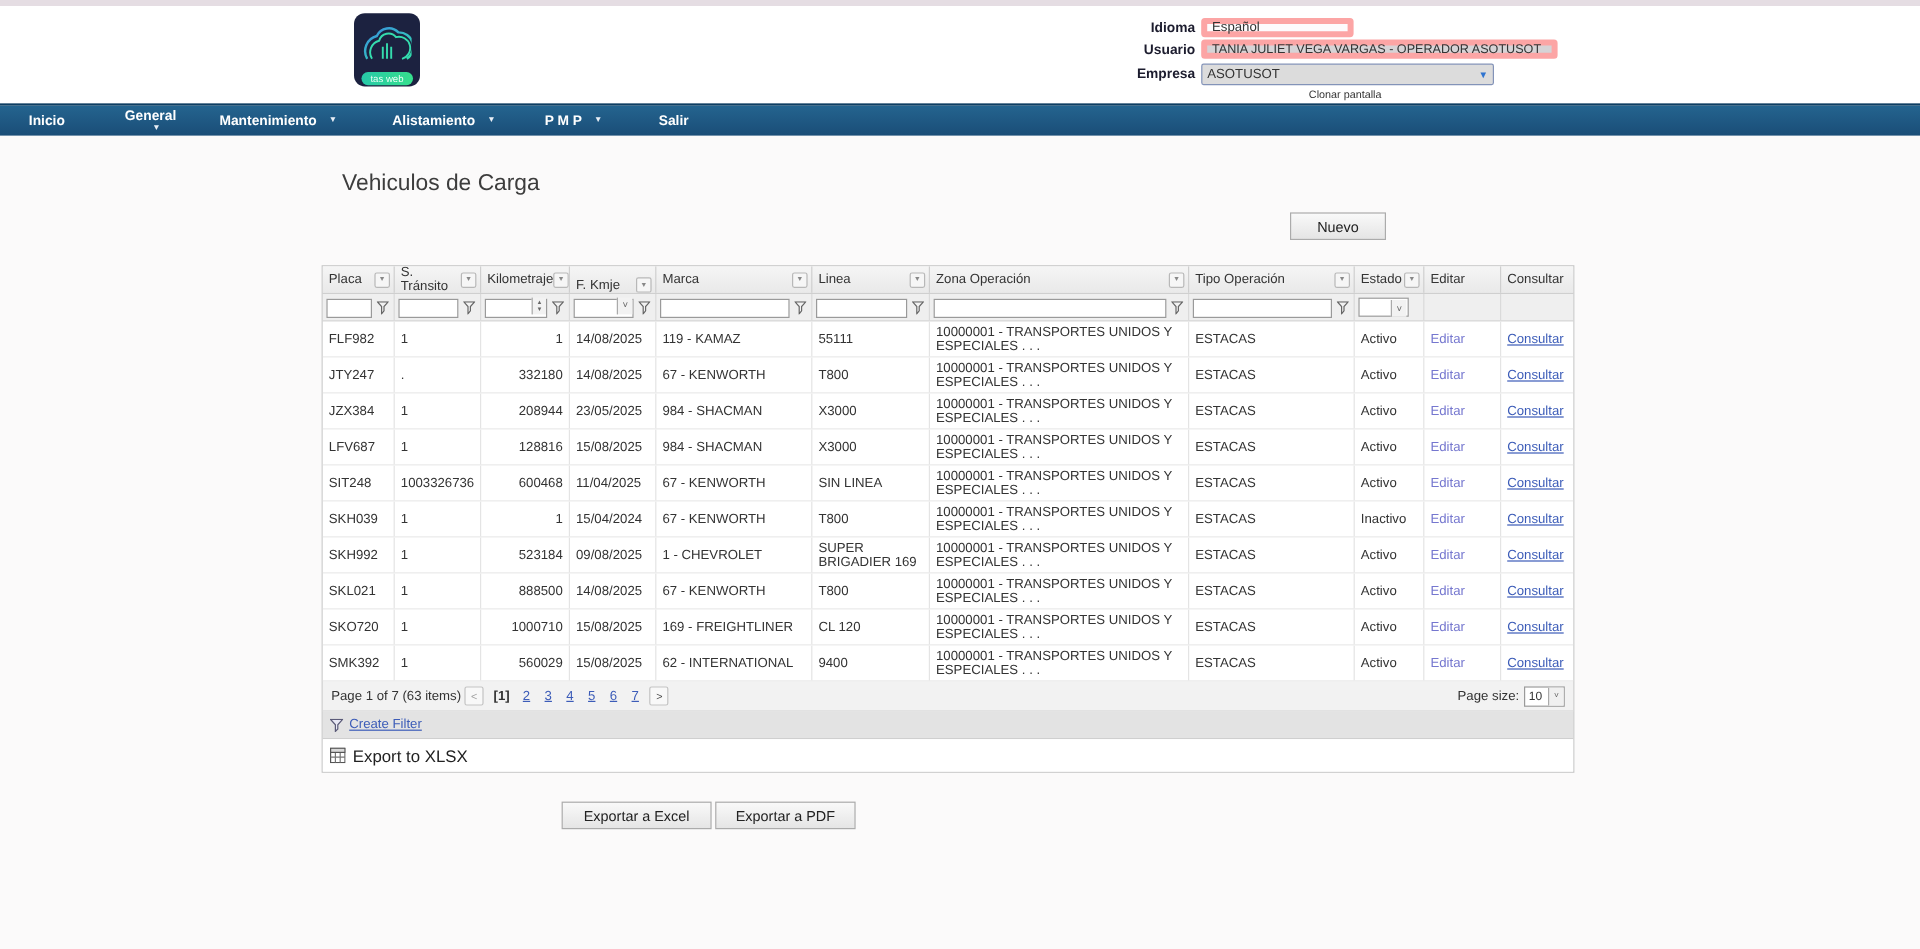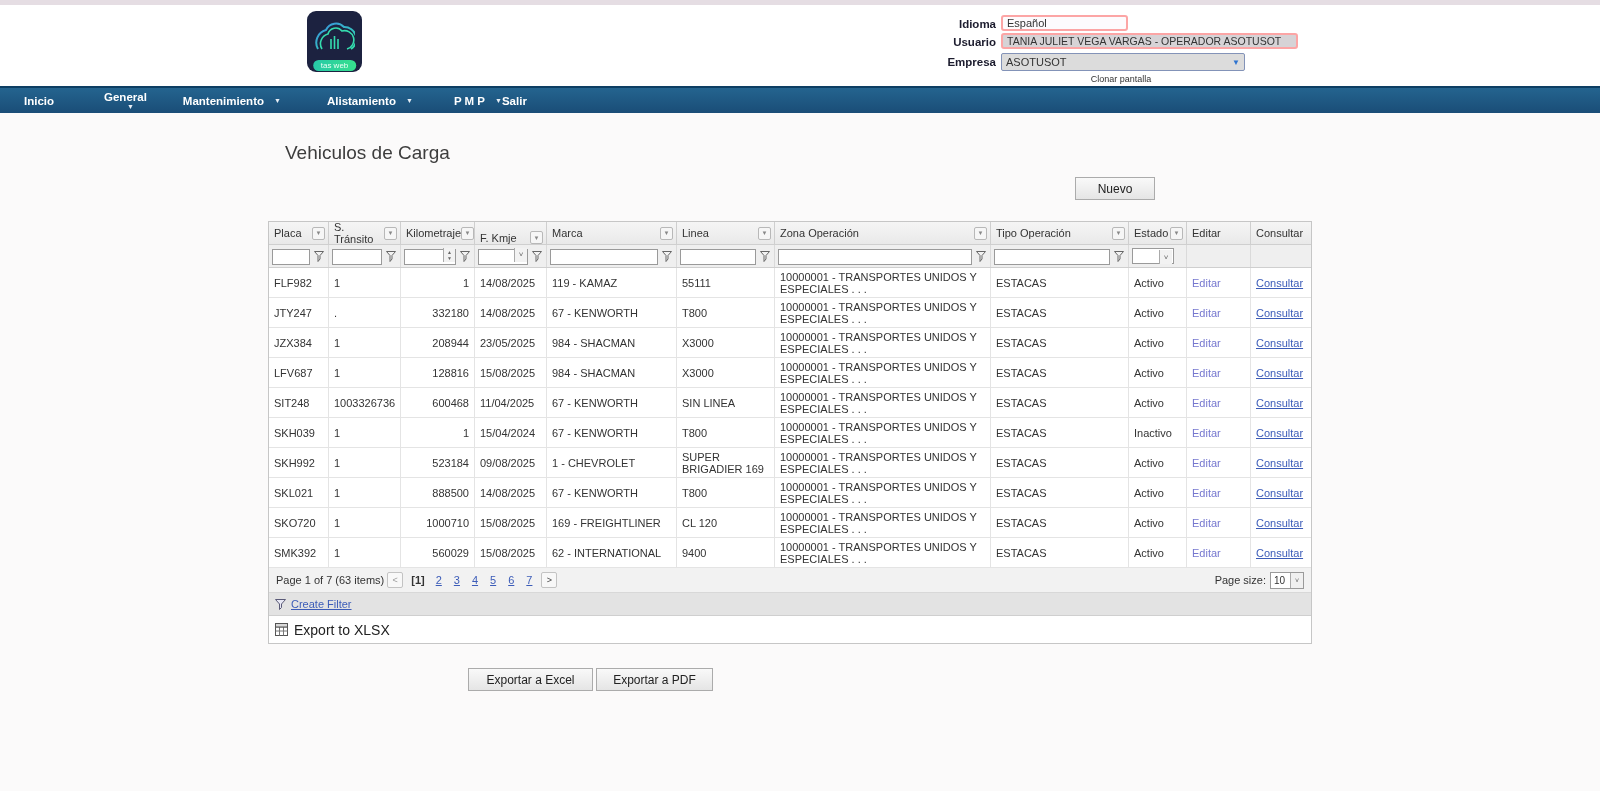--- a/index.html
+++ b/index.html
@@ -6,32 +6,32 @@
   html,body { margin:0; padding:0; }
   body {
     width:1600px; height:791px; position:relative; overflow:hidden;
     background:#fbfafa; font-family:"Liberation Sans", sans-serif;
   }
   
   .top-strip { height:5px; background:#e5dde3; }
   .top-header { position:relative; height:81px; background:#ffffff; }
   .logo {
     position:absolute; left:295px; top:6px; width:55px; height:61px;
-    background:#1c2240; border-radius:9px;margin-left:12px;
+    background:#1c2240; border-radius:9px;
   }
   .logo svg { position:absolute; left:7px; top:6px; }
   .logo-pill {
     position:absolute; bottom:1px; left:50%; transform:translateX(-50%);
     background:linear-gradient(90deg,#27c9a8,#36e08d);
     border-radius:7px; padding:1px 8px; color:#eafff5; font-size:8px; white-space:nowrap;
   }
   .uf-label { position:absolute; left:850px; width:146px; text-align:right;
     font-weight:bold; font-size:11.5px; color:#1c1c2e; }
   .uf-input {
-    position:absolute; height:16px; border:2px solid #fca5a5; border-radius:3px;
+    position:absolute; height:16px; border:5px solid #fca5a5; border-radius:3px;
     background:#fdfbfd; font-size:11px; color:#333; padding:0 4px;
     font-family:"Liberation Sans",sans-serif; display:flex; align-items:center;
   }
   .uf-input.gray { background:#d6d3d6; }
   .uf-select {
     position:absolute; height:18px; border:1px solid #8393b8; border-radius:2px;
     background:#dcdcdc; font-size:11px; color:#333; padding:0 4px;
     display:flex; align-items:center;
   }
   .uf-select .caret { margin-left:auto; color:#2f74d0; font-size:8px; }
@@ -42,21 +42,21 @@
     height:27px; border-top:2px solid #0d3e63;
     background:linear-gradient(180deg,#24648f 0%,#1a4d77 100%);
     display:flex; align-items:center; color:#fff;
   }
   .nav-item { font-weight:bold; font-size:11.5px; display:flex; align-items:center; cursor:default; }
   .nav-item:nth-child(1){ margin-left:24px; }
   .nav-item:nth-child(2){ margin-left:50px;flex-direction:column; }
   .nav-item:nth-child(3){ margin-left:36px; }
   .nav-item:nth-child(4){ margin-left:46px; }
   .nav-item:nth-child(5){ margin-left:41px; }
-  .nav-item:nth-child(6){ }
+  .nav-item:nth-child(6){ margin-left:47px; }
   .nav-caret { font-size:7px; margin-left:10px; color:#e9eff6; }
   
   .page-title { position:absolute; left:285px; top:142px; font-size:19px; color:#3d3d3d; }
   .btn {
     position:absolute; height:23px; border:1px solid #ababab;
     background:linear-gradient(180deg,#f9f9f9,#e5e5e5);
     font-size:12px; color:#222; display:flex; align-items:center; justify-content:center;
     font-family:"Liberation Sans",sans-serif;
   }
   .btn-nuevo { left:1075px; top:177px; width:80px; }

